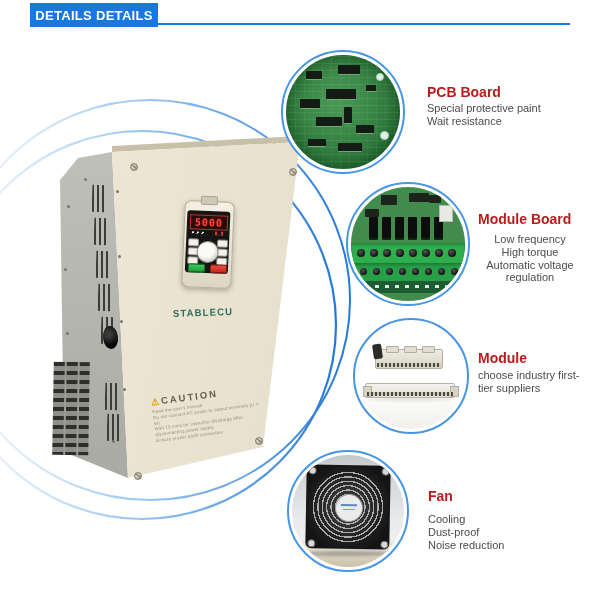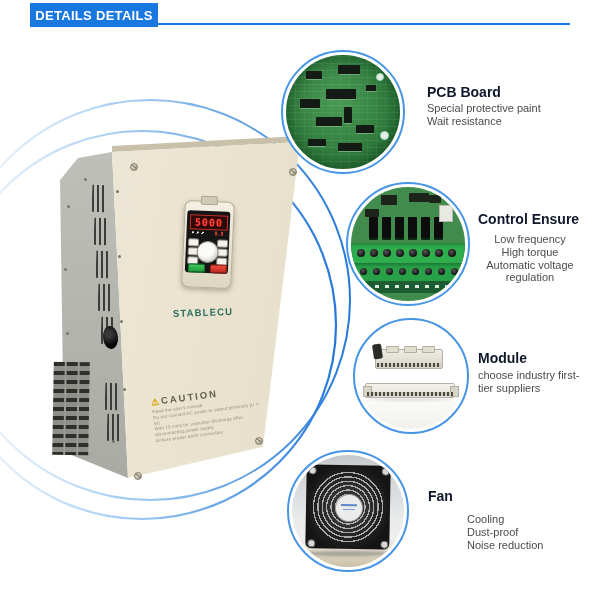--- a/index.html
+++ b/index.html
@@ -71,21 +71,21 @@
   .caution{position:absolute;left:153px;top:389px;width:112px;transform:rotate(-7.5deg);}
   .caution-head{font-size:9.5px;font-weight:bold;letter-spacing:2px;color:#63604f;}
   .caution-head .tri{color:#d9a400;font-size:9px;letter-spacing:0;margin-right:2px;}
   .caution-lines{margin-top:2px;font-size:4.4px;line-height:5.8px;color:#948e7c;letter-spacing:.2px;}
 
   
   .feature-circle{position:absolute;z-index:3;box-sizing:border-box;border-radius:50%;
      border:2px solid #4795e6;background:#fff;padding:3px;}
   .art{width:100%;height:100%;border-radius:50%;overflow:hidden;position:relative;}
 
-  .f-title{position:absolute;z-index:3;font-size:14px;font-weight:bold;color:#0f172a;}
+  .f-title{position:absolute;z-index:3;font-size:14px;font-weight:bold;color:#b91c1c;}
   .f-desc{position:absolute;z-index:3;font-size:11px;line-height:12.8px;color:#4c4c4c;}
 
   
   .art-pcb{background:radial-gradient(circle at 45% 40%,#4a9a55,#2e7a3c 62%,#1d5c2c);
      box-shadow:inset 0 0 18px rgba(0,40,10,.55);}
   .art-pcb:before{content:"";position:absolute;inset:0;
      background:repeating-linear-gradient(0deg,rgba(255,255,255,.07) 0 1px,rgba(0,0,0,0) 1px 7px),
                 repeating-linear-gradient(90deg,rgba(255,255,255,.05) 0 1px,rgba(0,0,0,0) 1px 9px);}
   .chip{position:absolute;background:#141a14;border-bottom:1px solid #6fae79;border-radius:1px;}
   .pad{position:absolute;border-radius:50%;background:#e8ece6;border:1px solid #9db;}
@@ -271,21 +271,21 @@
         <div class="term-screw" style="left:35px;top:5px;width:7px;height:7px;"></div>
         <div class="term-screw" style="left:48px;top:5px;width:7px;height:7px;"></div>
         <div class="term-screw" style="left:61px;top:5px;width:7px;height:7px;"></div>
         <div class="term-screw" style="left:74px;top:5px;width:7px;height:7px;"></div>
         <div class="term-screw" style="left:87px;top:5px;width:7px;height:7px;"></div>
         <div class="term-screw" style="left:100px;top:5px;width:7px;height:7px;"></div>
       </div>
       <div class="ctrl-band"></div>
     </div>
   </div>
-  <div class="f-title" style="left:478px;top:211px;">Control Ensure</div>
+  <div class="f-title" style="left:478px;top:211px;">Module Board</div>
   <div class="f-desc" style="left:478px;top:233px;width:104px;text-align:center;">
       <div>Low frequency</div>
       <div>High torque</div>
       <div>Automatic voltage regulation</div>
     </div>
 
   <div class="feature-circle" style="left:353px;top:318px;width:116px;height:116px;">
     <div class="art art-mod">
       <div class="mod-a">
         <div class="mod-cap"></div>
@@ -315,19 +315,19 @@
         <div class="fan-screw" style="left:2px;top:2px;"></div>
         <div class="fan-screw" style="left:75px;top:2px;"></div>
         <div class="fan-screw" style="left:2px;top:75px;"></div>
         <div class="fan-screw" style="left:75px;top:75px;"></div>
         <div class="fan-hub"></div>
       </div>
       <div class="fan-shadow"></div>
     </div>
   </div>
   <div class="f-title" style="left:428px;top:488px;">Fan</div>
-  <div class="f-desc" style="left:428px;top:513px;width:130px;margin-left:39px;">
+  <div class="f-desc" style="left:428px;top:513px;width:130px;">
       <div>Cooling</div>
       <div>Dust-proof</div>
       <div>Noise reduction</div>
     </div>
 
 </div>
 
 </body></html>

